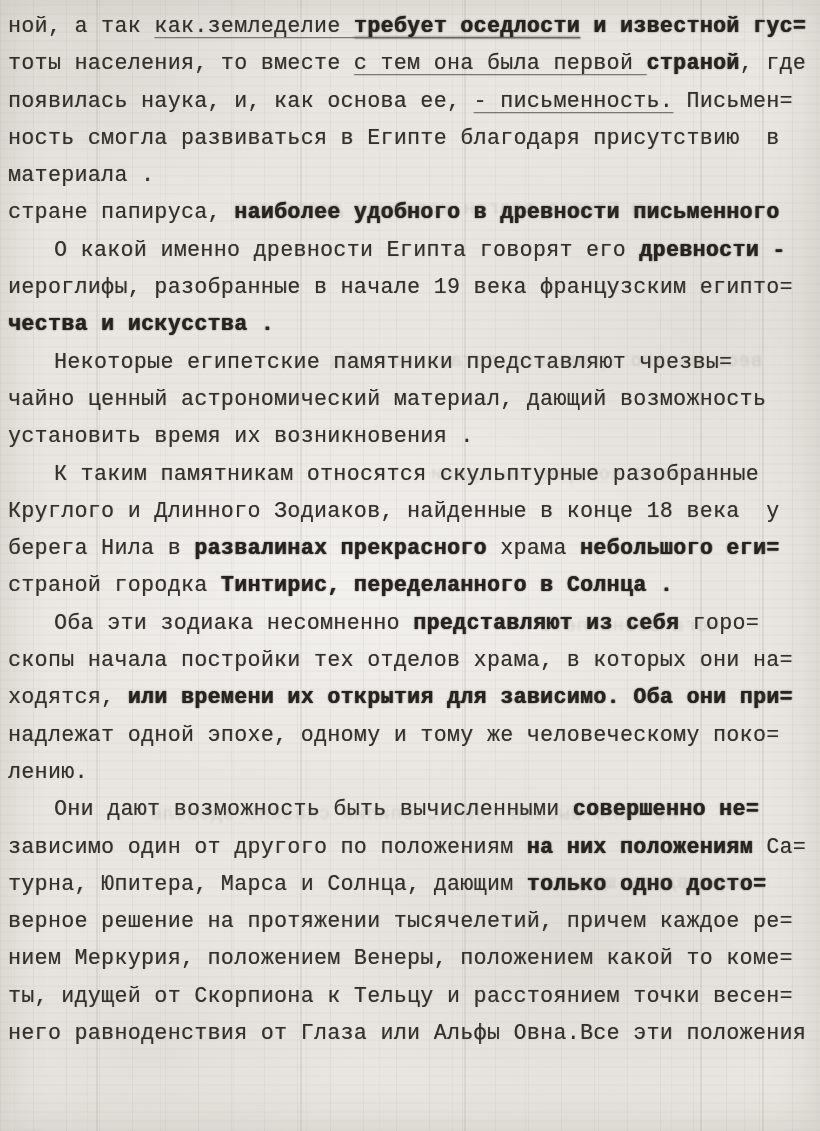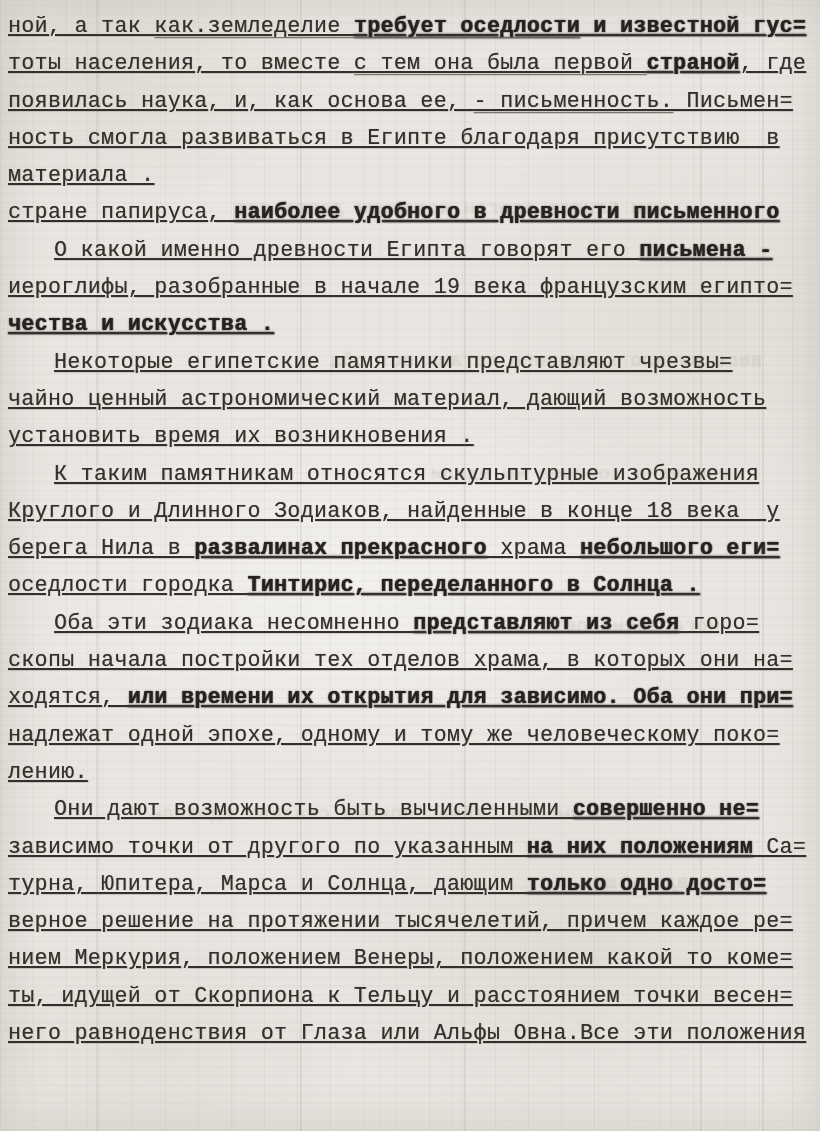--- a/index.html
+++ b/index.html
@@ -43,21 +43,20 @@
     left: 8px; top: 8px; right: 4px;
     filter: blur(0.3px);
   }
   .line {
     height: 37.3px;
     line-height: 37.3px;
     font-size: 21.5px;
     letter-spacing: 0.4px;
     white-space: pre;
     color: #332f2a;
-    text-decoration: underline;
   }
   .line.ind { padding-left: 46px; }
   .seg {
     text-shadow: 0.4px 0.3px 0.7px rgba(52, 48, 42, 0.55);
   }
   .seg.b {
     font-weight: bold;
     color: #26231f;
     text-shadow: 0 0 1.6px rgba(30, 27, 23, 0.85), 0.7px 0.4px 0.6px rgba(30, 27, 23, 0.55);
   }
@@ -88,45 +87,45 @@
   <div class="doc">
       <div>
         <div class="line"><span class="seg">ной, а так </span><span class="seg u">как.земледелие </span><span class="seg b u">требует оседлости</span><span class="seg b"> и известной гус=</span></div>
         <div class="line"><span class="seg">тоты населения, то вместе </span><span class="seg u">с тем она была первой </span><span class="seg b">страной</span><span class="seg">, где</span></div>
         <div class="line"><span class="seg">появилась наука, и, как основа ее, </span><span class="seg u">- письменность.</span><span class="seg"> Письмен=</span></div>
         <div class="line"><span class="seg">ность смогла развиваться в Египте благодаря присутствию  в</span></div>
         <div class="line"><span class="seg">материала .</span></div>
         <div class="line"><span class="seg">стране папируса, </span><span class="seg b">наиболее удобного в древности письменного</span></div>
       </div>
       <div>
-        <div class="line ind"><span class="seg">О какой именно древности Египта говорят его </span><span class="seg b">письмена -</span></div>
+        <div class="line ind"><span class="seg">О какой именно древности Египта говорят его </span><span class="seg b">древности -</span></div>
         <div class="line"><span class="seg">иероглифы, разобранные в начале 19 века французским египто=</span></div>
         <div class="line"><span class="seg b">чества и искусства .</span></div>
       </div>
       <div>
         <div class="line ind"><span class="seg">Некоторые египетские памятники представляют чрезвы=</span></div>
         <div class="line"><span class="seg">чайно ценный астрономический материал, дающий возможность</span></div>
         <div class="line"><span class="seg">установить время их возникновения .</span></div>
       </div>
       <div>
-        <div class="line ind"><span class="seg">К таким памятникам относятся скульптурные изображения</span></div>
+        <div class="line ind"><span class="seg">К таким памятникам относятся скульптурные разобранные</span></div>
         <div class="line"><span class="seg">Круглого и Длинного Зодиаков, найденные в конце 18 века  у</span></div>
         <div class="line"><span class="seg">берега Нила в </span><span class="seg b">развалинах прекрасного</span><span class="seg"> храма </span><span class="seg b">небольшого еги=</span></div>
-        <div class="line"><span class="seg">оседлости городка </span><span class="seg b">Тинтирис, переделанного в Солнца .</span></div>
+        <div class="line"><span class="seg">страной городка </span><span class="seg b">Тинтирис, переделанного в Солнца .</span></div>
       </div>
       <div>
         <div class="line ind"><span class="seg">Оба эти зодиака несомненно </span><span class="seg b">представляют из себя</span><span class="seg"> горо=</span></div>
         <div class="line"><span class="seg">скопы начала постройки тех отделов храма, в которых они на=</span></div>
         <div class="line"><span class="seg">ходятся, </span><span class="seg b">или времени их открытия для зависимо.</span><span class="seg b"> Оба они при=</span></div>
         <div class="line"><span class="seg">надлежат одной эпохе, одному и тому же человеческому поко=</span></div>
         <div class="line"><span class="seg">лению.</span></div>
       </div>
       <div>
         <div class="line ind"><span class="seg">Они дают возможность быть вычисленными </span><span class="seg b">совершенно не=</span></div>
-        <div class="line"><span class="seg">зависимо точки от другого по указанным </span><span class="seg b">на них положениям</span><span class="seg"> Са=</span></div>
+        <div class="line"><span class="seg">зависимо один от другого по положениям </span><span class="seg b">на них положениям</span><span class="seg"> Са=</span></div>
         <div class="line"><span class="seg">турна, Юпитера, Марса и Солнца, дающим </span><span class="seg b">только одно досто=</span></div>
         <div class="line"><span class="seg">верное решение на протяжении тысячелетий, причем каждое ре=</span></div>
         <div class="line"><span class="seg">нием Меркурия, положением Венеры, положением какой то коме=</span></div>
         <div class="line"><span class="seg">ты, идущей от Скорпиона к Тельцу и расстоянием точки весен=</span></div>
         <div class="line"><span class="seg">него равноденствия от Глаза или Альфы Овна.Все эти положения</span></div>
       </div>
     </div>
 <div class="ghost" style="top: 198px; left: 235px;">нам Египта вдогон которыми долго лит</div>
     <div class="ghost" style="top: 350px; left: 330px;">весь начало храмового летами вот общ</div>
     <div class="ghost" style="top: 463px; left: 430px;">ном ясно которое мы вдали</div>

